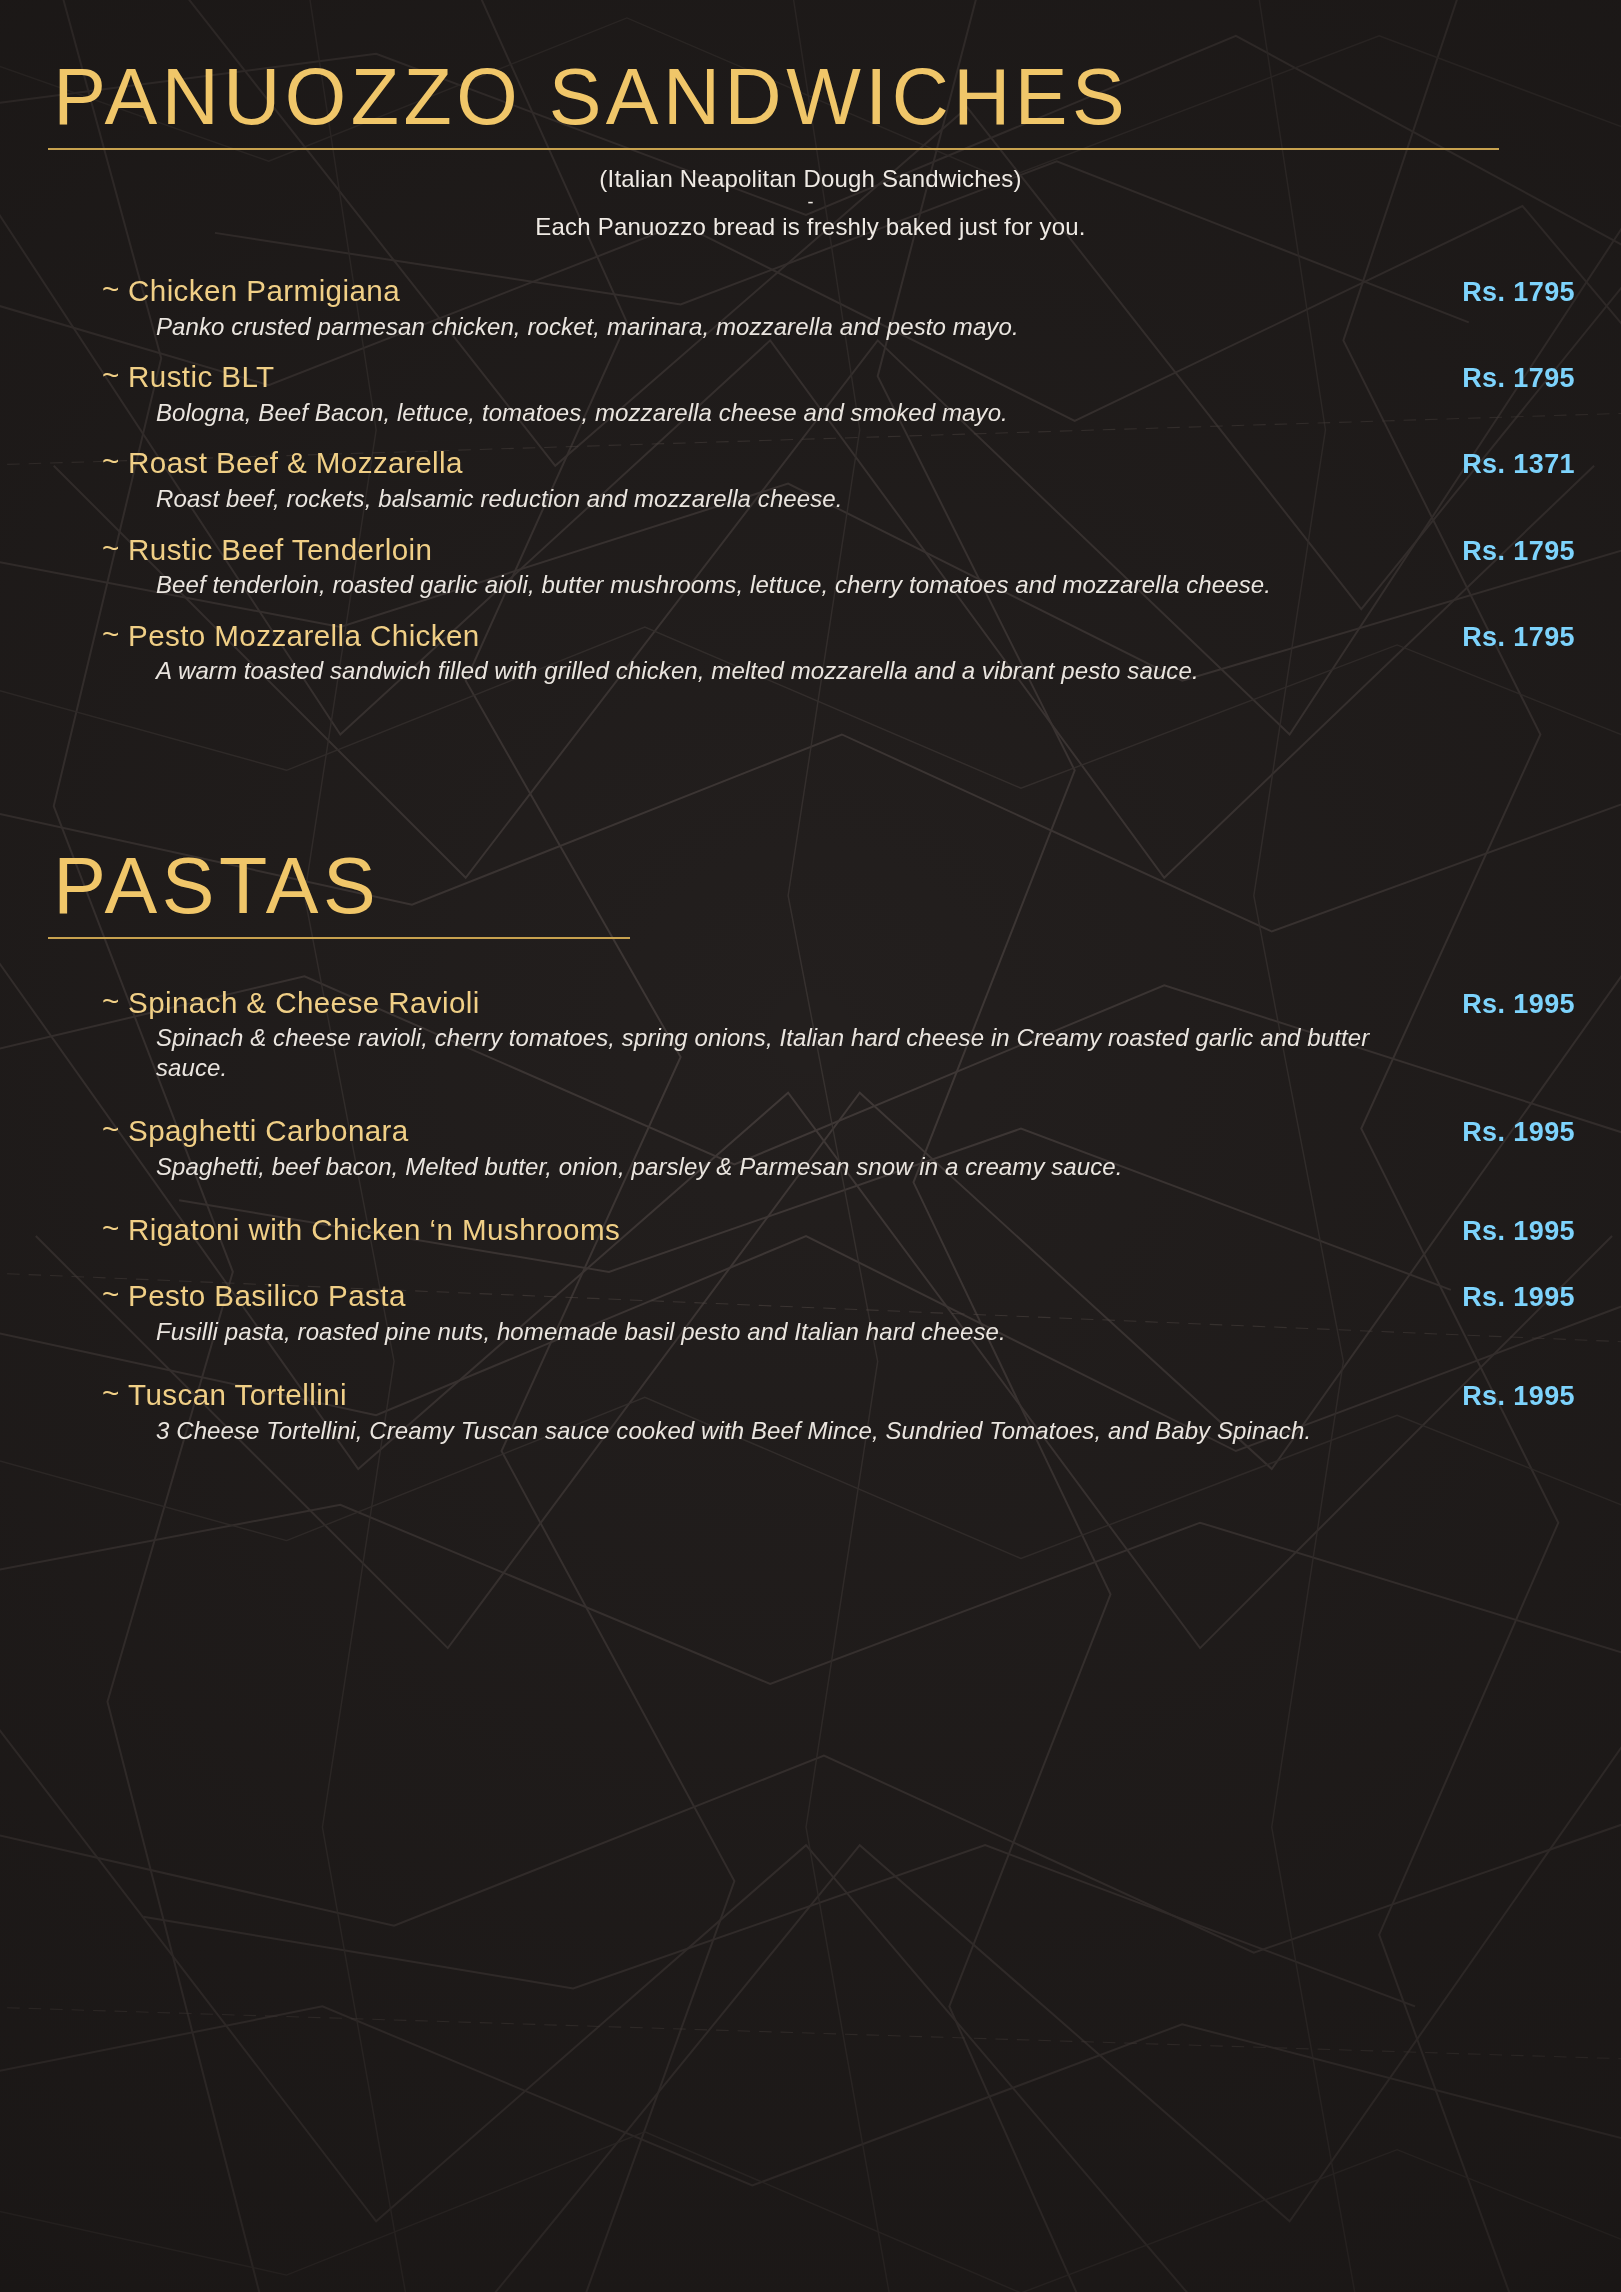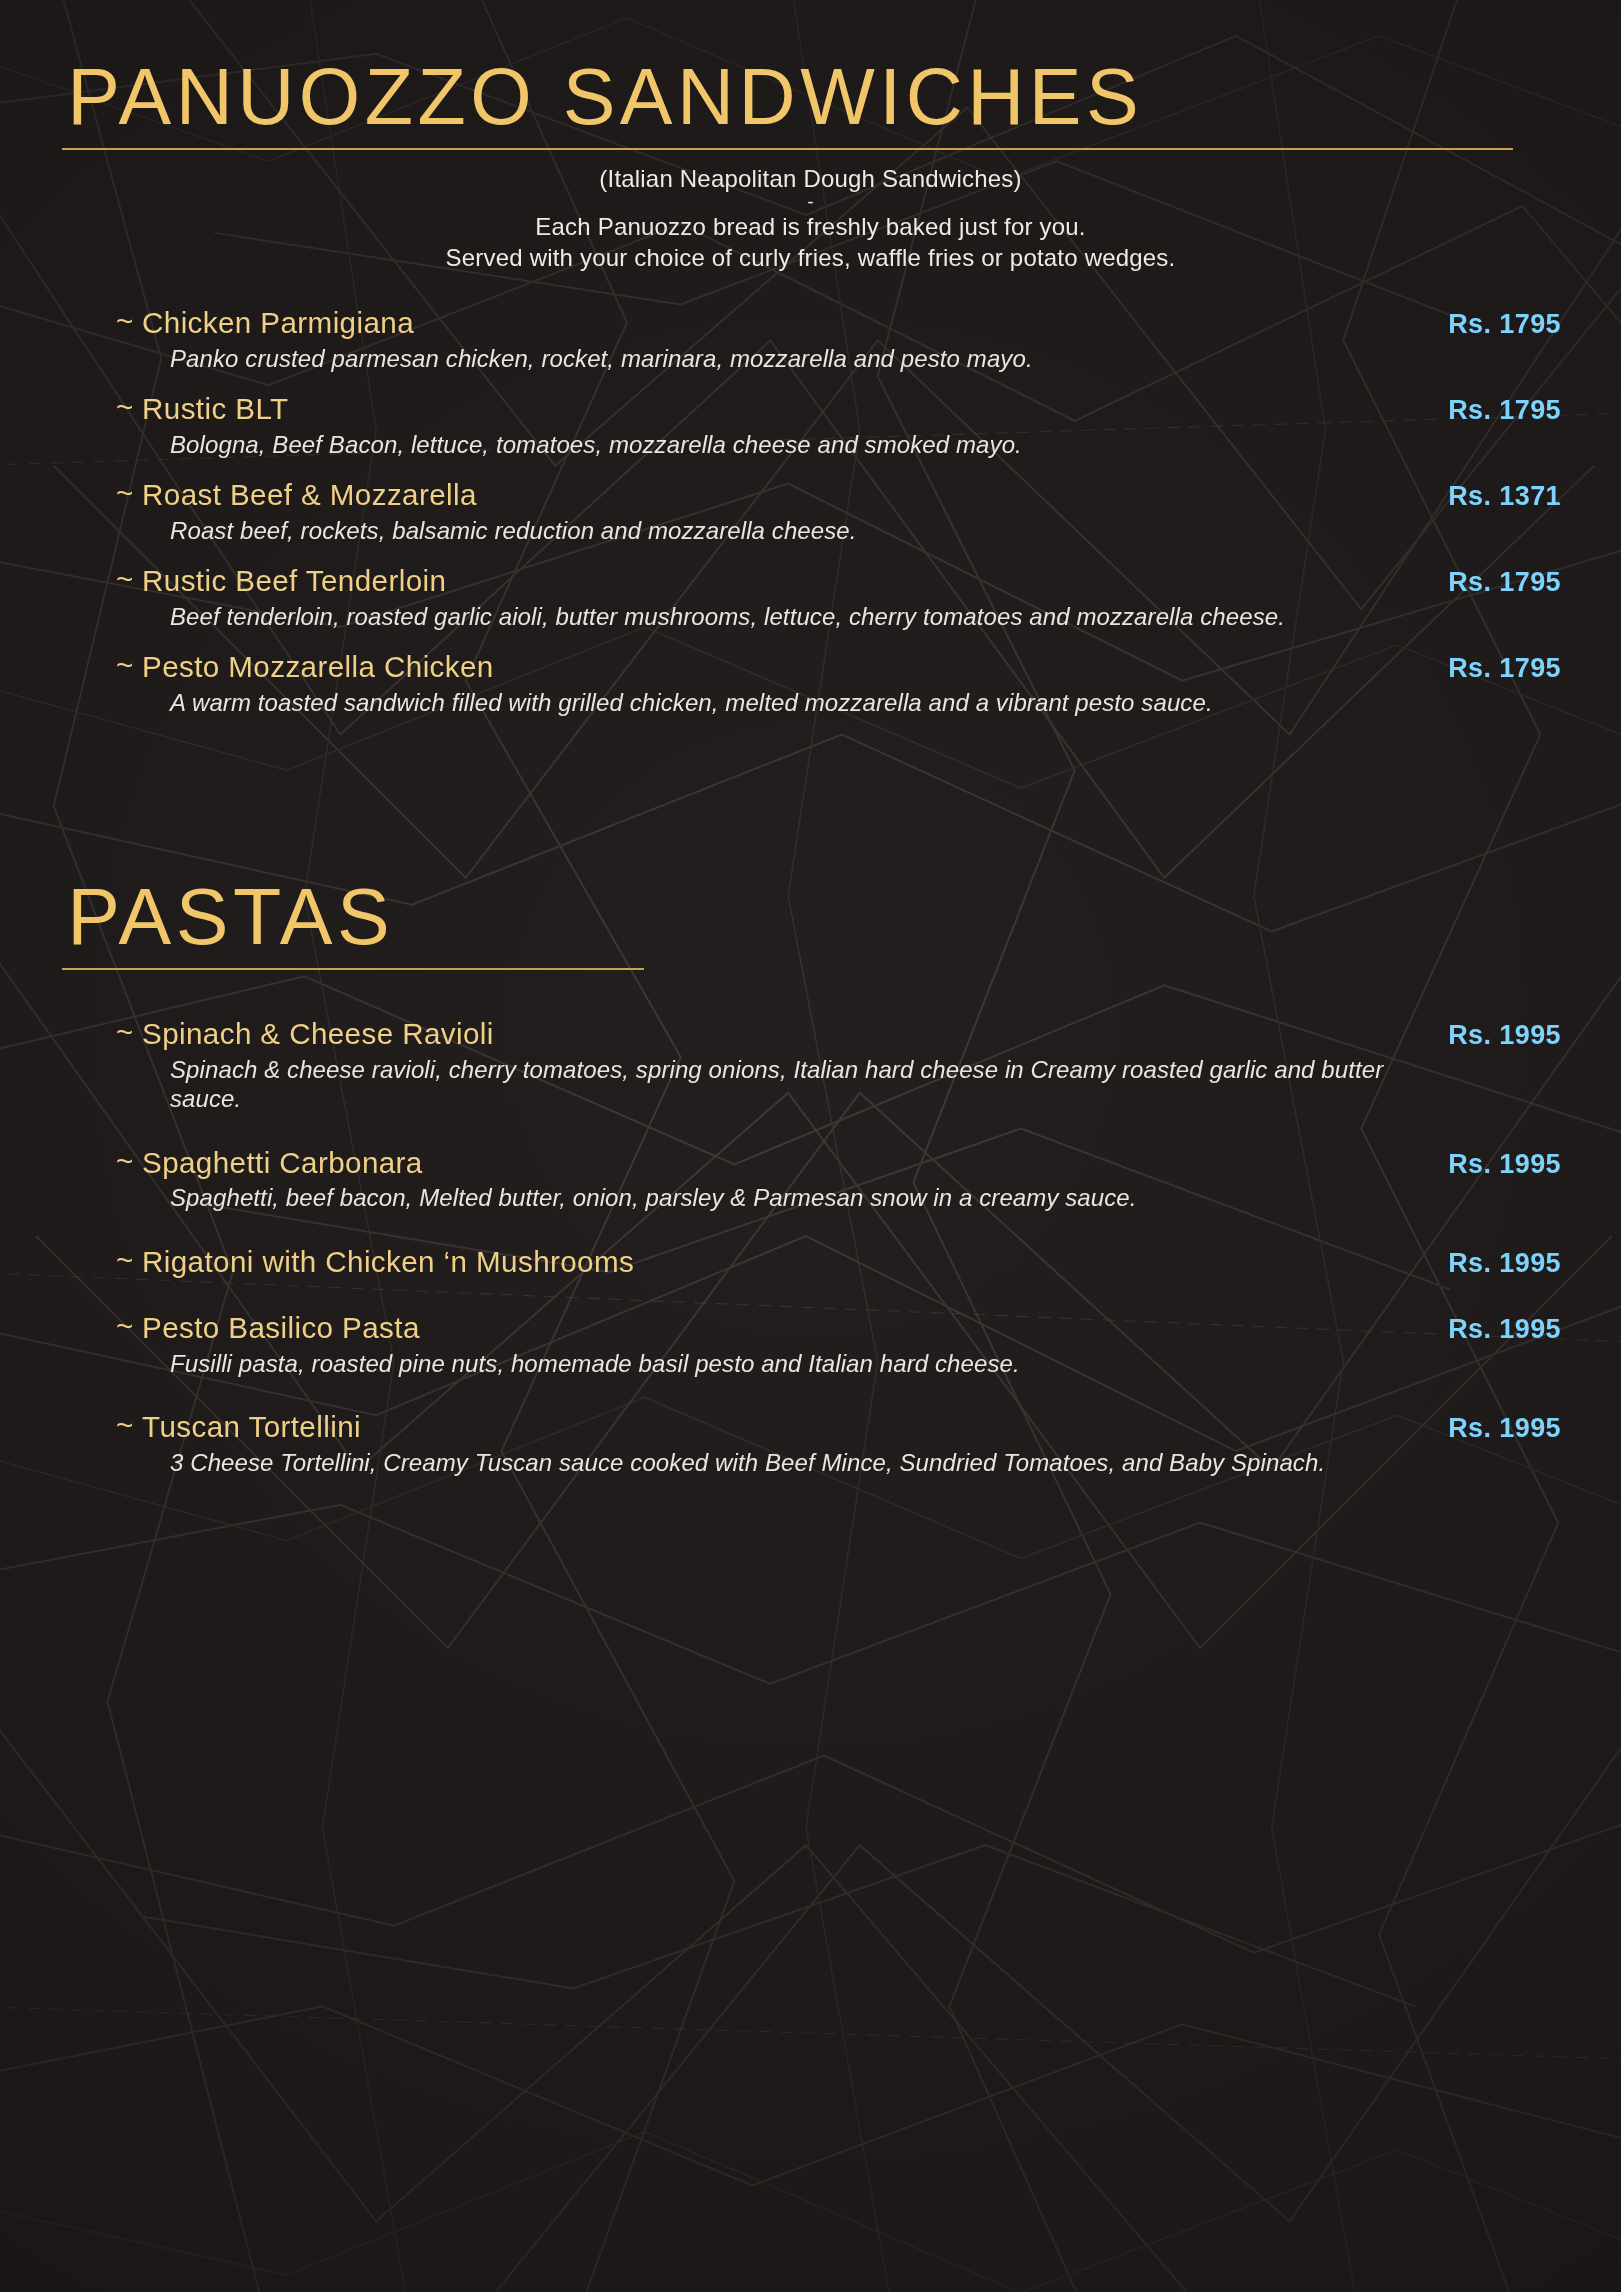--- a/index.html
+++ b/index.html
@@ -33,21 +33,21 @@
     pointer-events: none;
     background:
       radial-gradient(ellipse 120% 85% at 50% 45%, rgba(40,35,33,0.0) 0%, rgba(20,17,16,0.55) 72%, rgba(14,12,11,0.85) 100%);
   }
 
   #page {
     position: relative;
     z-index: 2;
     width: 1621px;
     height: 2293px;
-    padding: 0 60px;
+    padding: 0 46px;
   }
 
   
   .section-heading {
     color: #f0c669;
     font-size: 79px;
     letter-spacing: 4.5px;
     font-weight: 400;
     line-height: 1.05;
     padding-left: 7.2px;
@@ -175,21 +175,20 @@
 <div id="page">
 
   <section id="sandwiches-section">
     <h1 class="section-heading">PANUOZZO SANDWICHES</h1>
     <div class="heading-rule" id="sandwiches-heading-rule"></div>
 
     <div class="subtitle-block">
       <div>(Italian Neapolitan Dough Sandwiches)</div>
       <div class="subtitle-dash">-</div>
       <div>Each Panuozzo bread is freshly baked just for you.</div>
-      <div>Served with your choice of curly fries, waffle fries or potato wedges.</div>
     </div>
 
     <div class="menu-list">
 
       <div class="menu-item">
         <span class="item-tilde">~</span>
         <div class="item-head">
           <span class="item-name">Chicken Parmigiana</span>
           <span class="item-price">Rs. 1795</span>
         </div>

